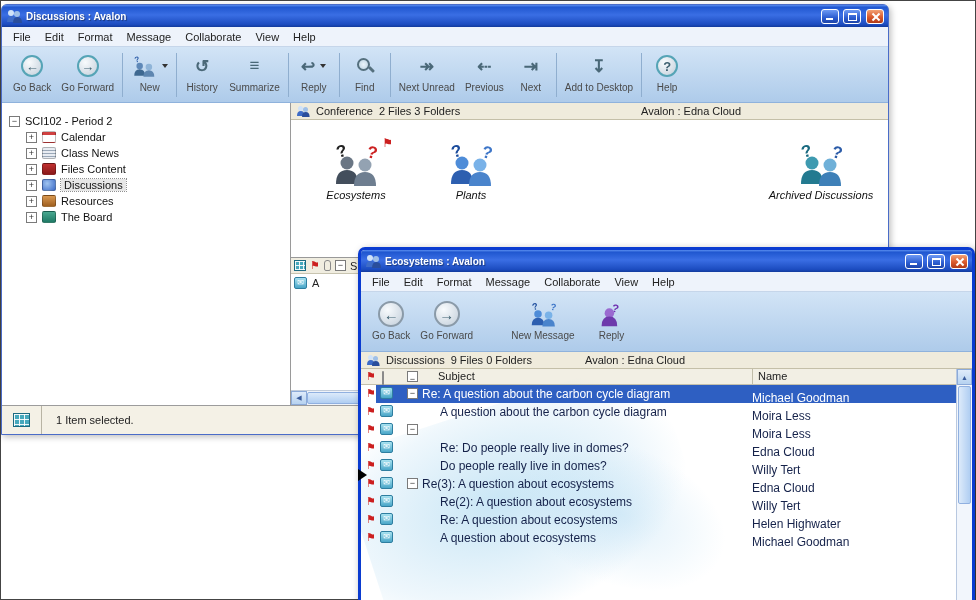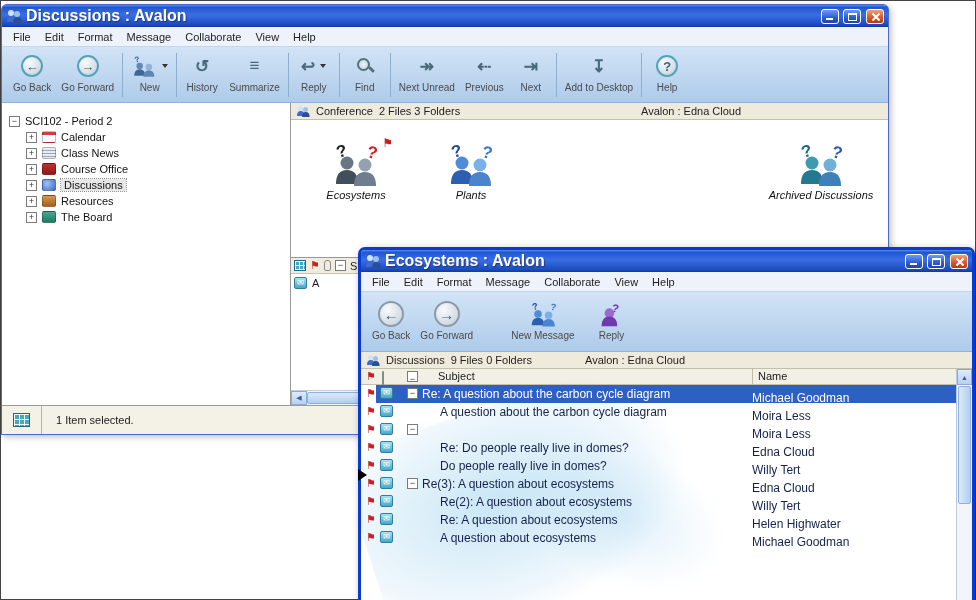--- a/index.html
+++ b/index.html
@@ -9,21 +9,21 @@
 
   
   .window { position:absolute; background:#ECE9D8; display:flex; flex-direction:column; }
   .back-win { left:1px; top:4px; width:888px; height:431px; border:1px solid #4A6CC8;
               border-radius:6px 6px 0 0; box-shadow:2px 2px 6px rgba(0,0,0,.25); z-index:1; }
   .front-win { left:358px; top:247px; width:617px; height:422px; border:3px solid #0A3BD0;
                border-radius:7px 7px 0 0; box-shadow:3px 3px 9px rgba(0,0,0,.4); z-index:10; }
 
   .titlebar { height:22px; flex:none; display:flex; align-items:center; gap:4px; padding:0 4px;
     background:linear-gradient(180deg,#5A8EF0 0%,#2057D0 10%,#3A6EE4 45%,#1C4CC0 88%,#123A9C 100%);
-    border-radius:4px 4px 0 0; color:#fff; font-size:16px; font-weight:bold;
+    border-radius:4px 4px 0 0; color:#fff; font-size:10px; font-weight:bold;
     text-shadow:1px 1px 1px rgba(0,0,0,.4); }
   .title-text { flex:1; white-space:nowrap; overflow:hidden; }
   .win-btn { width:18px; height:15px; flex:none; border:1px solid #fff; border-radius:3px;
     position:relative; background:linear-gradient(180deg,#6E9AF4,#2B5CD0 60%,#1E44A8); }
   .win-btn.close { background:linear-gradient(180deg,#F2A276,#DA5A2C 55%,#B03A16); margin-left:1px; }
   .g-min { position:absolute; left:4px; bottom:3px; width:7px; height:2px; background:#fff; }
   .g-max { position:absolute; left:4px; top:3px; width:9px; height:8px; border:1px solid #fff; border-top:2px solid #fff; }
   .g-x1,.g-x2 { position:absolute; left:4px; top:6px; width:10px; height:2px; background:#fff; }
   .g-x1 { transform:rotate(45deg);} .g-x2 { transform:rotate(-45deg);}
 
@@ -299,21 +299,21 @@
           <span class="tlabel">Calendar</span>
         </div>
         <div class="titem">
           <span class="tbox">+</span>
           <span class="ticon news"></span>
           <span class="tlabel">Class News</span>
         </div>
         <div class="titem">
           <span class="tbox">+</span>
           <span class="ticon book"></span>
-          <span class="tlabel">Course Office</span>
+          <span class="tlabel">Files Content</span>
         </div>
         <div class="titem sel">
           <span class="tbox">+</span>
           <span class="ticon disc"></span>
           <span class="tlabel">Discussions</span>
         </div>
         <div class="titem">
           <span class="tbox">+</span>
           <span class="ticon res"></span>
           <span class="tlabel">Resources</span>

